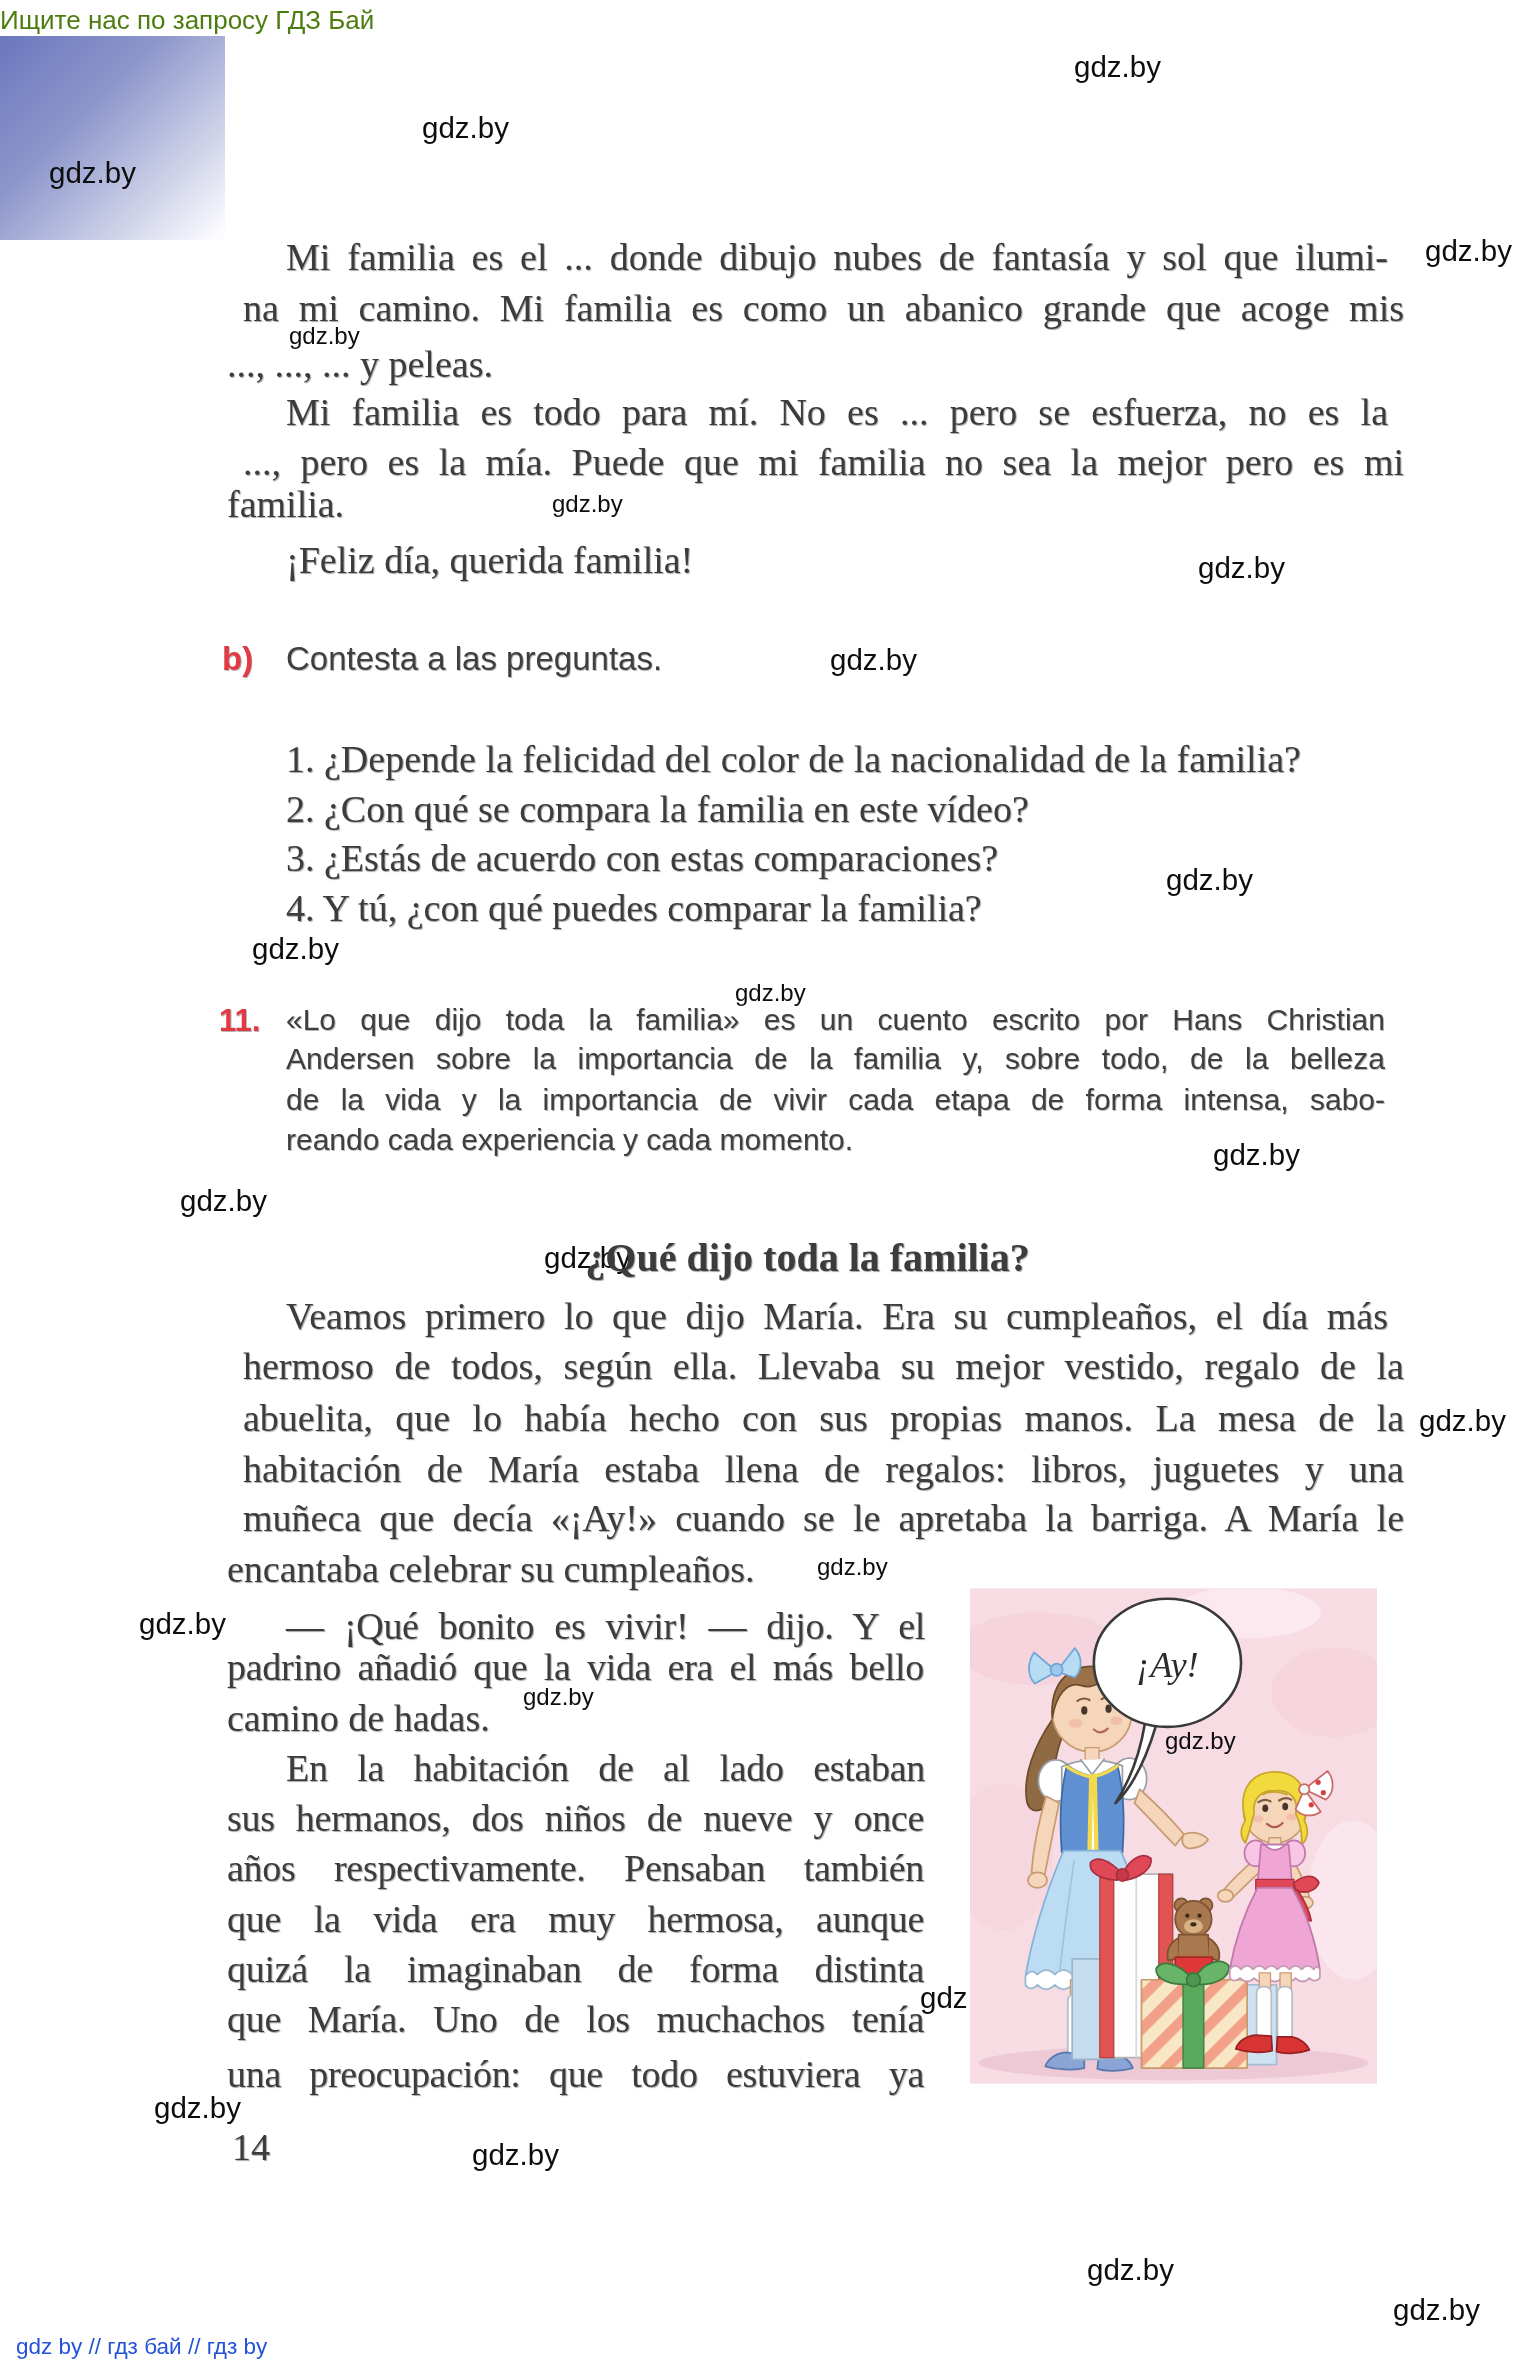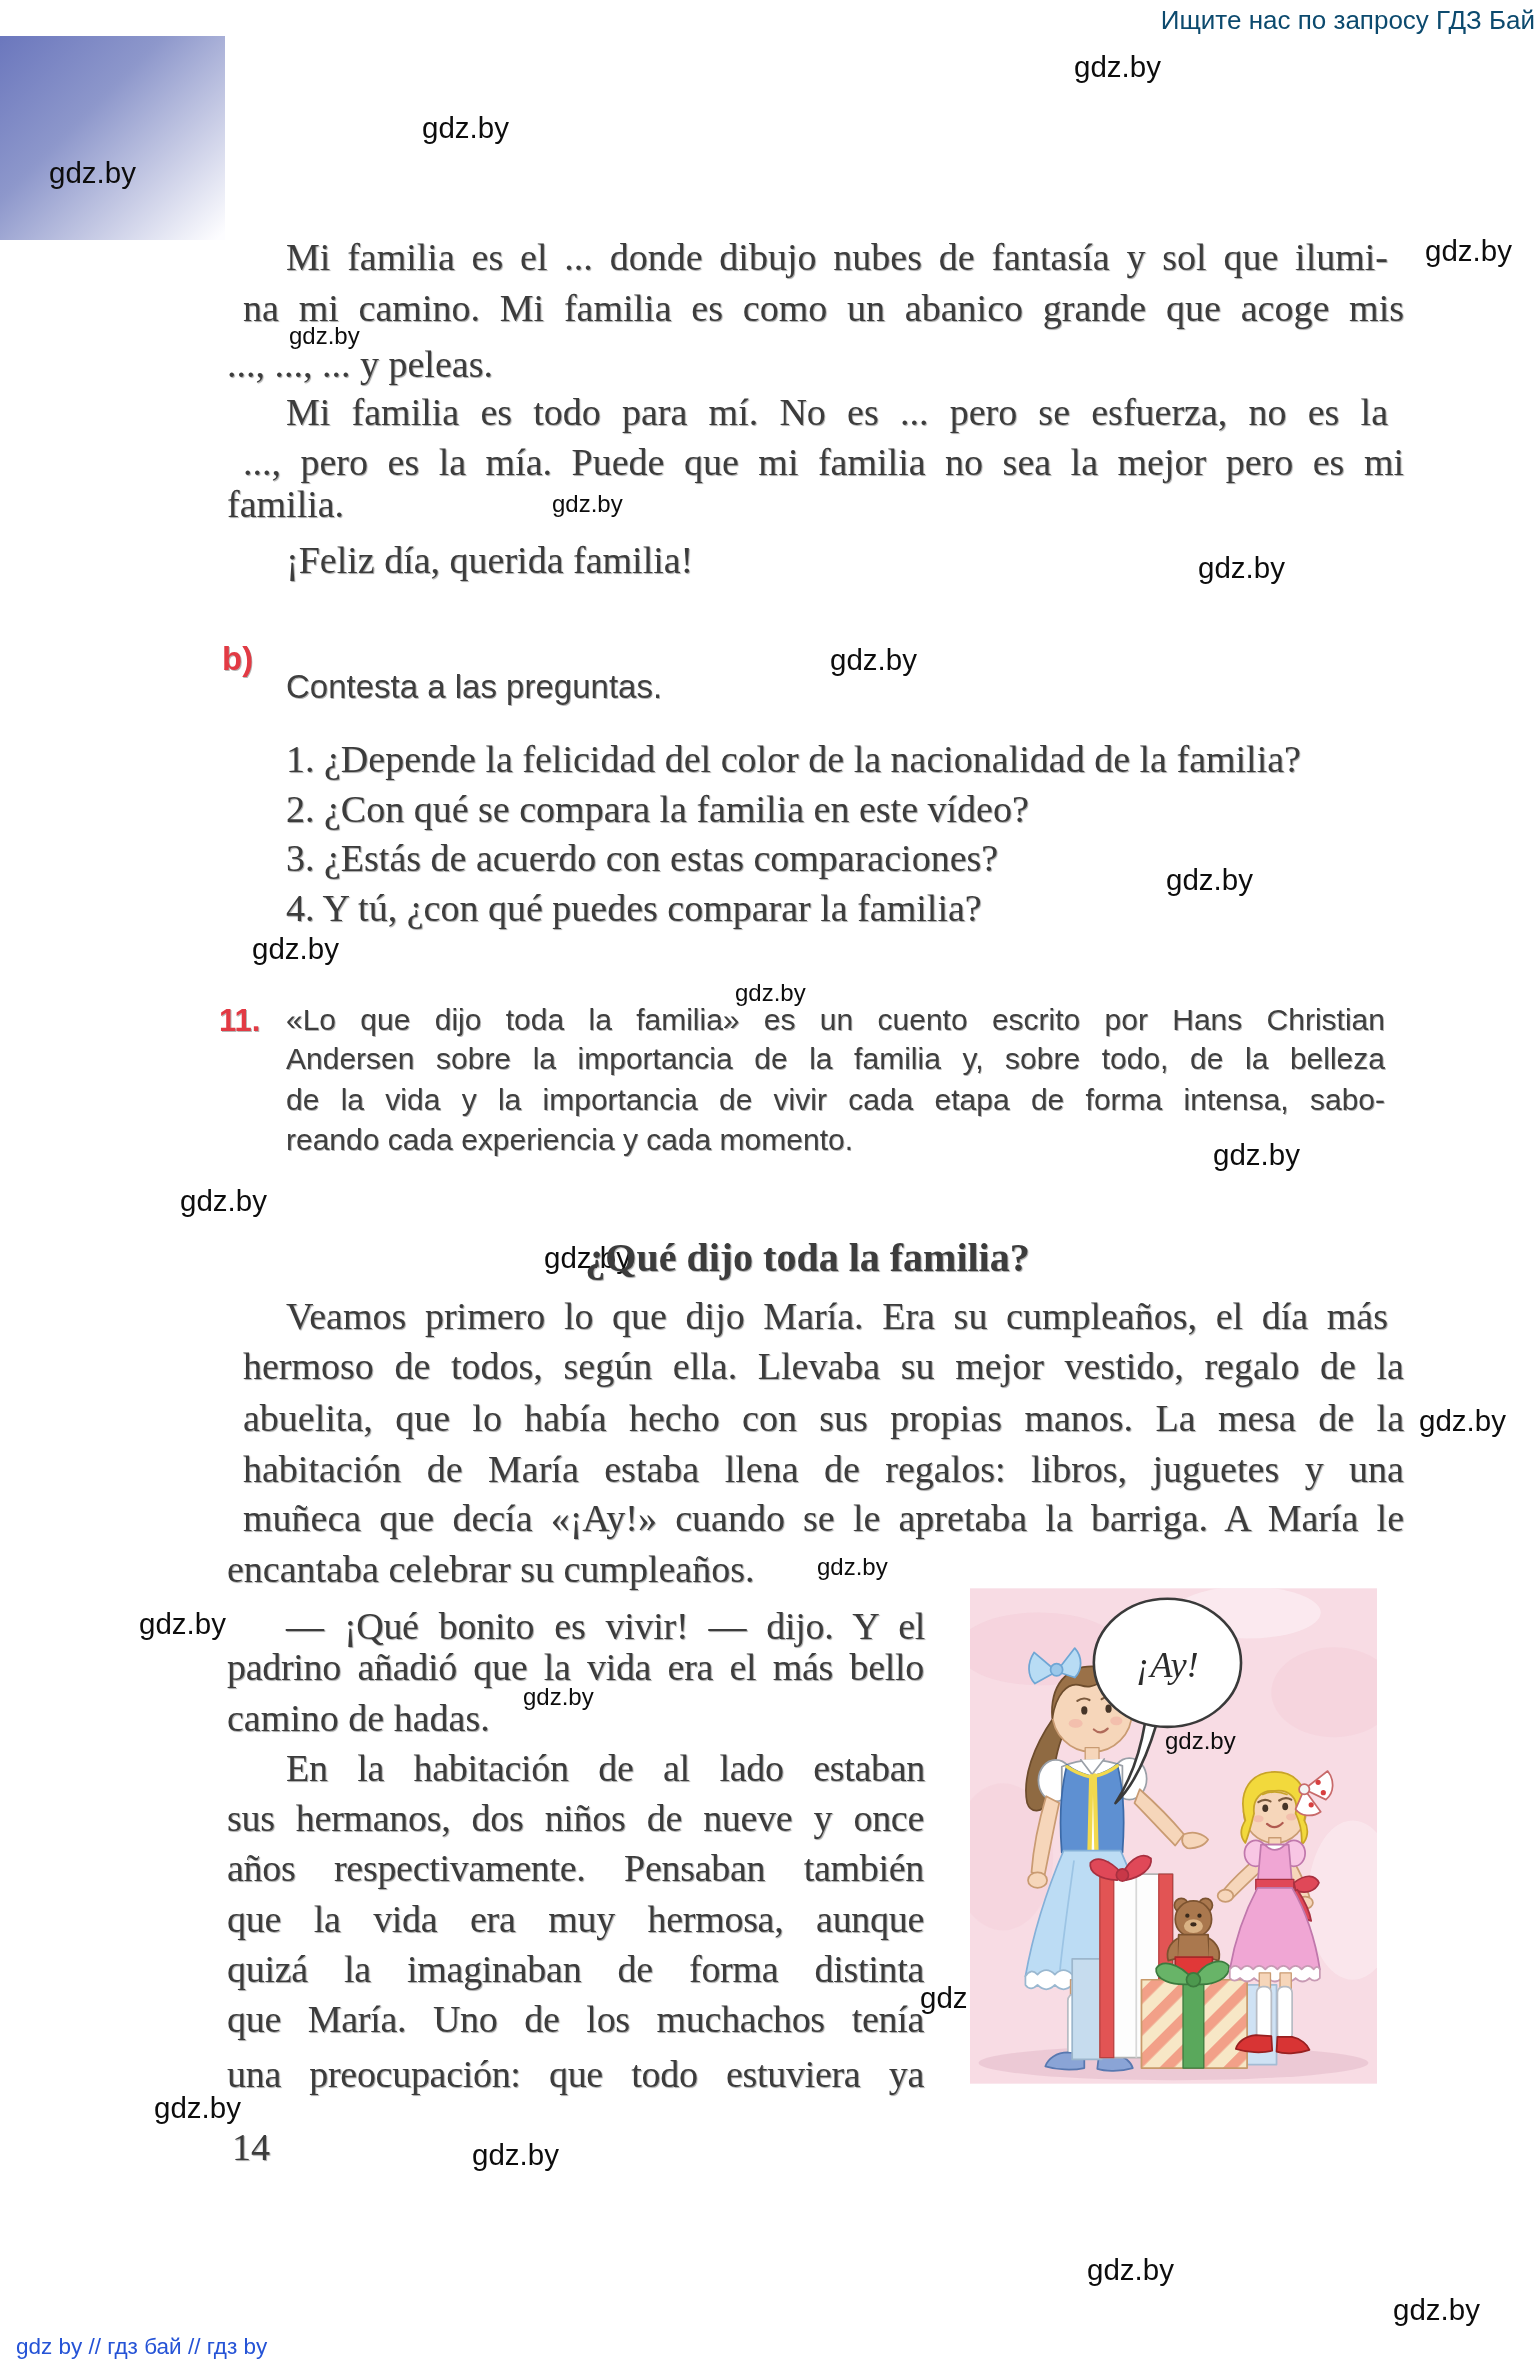--- a/index.html
+++ b/index.html
@@ -17,26 +17,26 @@
          text-shadow:1px 1.4px 0.9px rgba(95,95,95,.55);}
   .sans{font-family:"Liberation Sans",sans-serif;font-size:30px;color:#3f3f3f;
         text-shadow:0.9px 1px 0.4px rgba(110,110,110,.5);}
   .ln{position:absolute;line-height:1.22;}
   .jw {left:227px;width:1161px;text-align:justify;text-align-last:justify;margin-left:16px;}
   .jwi{left:286px;width:1102px;text-align:justify;text-align-last:justify;}
   .jn {left:227px;width:697px;text-align:justify;text-align-last:justify;letter-spacing:-0.3px;}
   .jni{left:286px;width:639px;text-align:justify;text-align-last:justify;letter-spacing:-0.3px;}
   .nat{white-space:nowrap;}
   .red{color:#e23a44;font-weight:bold;}
-  #promo{position:absolute;left:0;top:5.2px;width:1535px;text-align:right;
-         font-family:"Liberation Sans",sans-serif;font-size:26px;color:#0c4a6e;}
+  #promo{position:absolute;left:0;top:5.2px;width:1535px;text-align:left;
+         font-family:"Liberation Sans",sans-serif;font-size:26px;color:#4d7c0f;}
   #heading{position:absolute;left:227px;top:1234px;width:1161px;text-align:center;
            font-weight:bold;font-size:40px;}
   #tbmark{left:222px;top:639px;font-size:33px;}
-  #tbtitle{left:286px;top:639px;font-size:33px;margin-top:28px;}
+  #tbtitle{left:286px;top:639px;font-size:33px;}
   #t11mark{left:219px;top:1002px;font-size:31px;}
   #pagenum{left:232px;top:2124px;font-size:38px;}
   #copyr{position:absolute;left:227px;top:2171px;width:1080px;text-align:center;
          font-family:"Liberation Sans",sans-serif;font-size:41px;color:#f494c9;}
   #links{position:absolute;left:0;top:2334px;width:1535px;text-align:left;
          font-family:"Liberation Sans",sans-serif;font-size:22.5px;color:#2553d6;padding-left:16px;}
   #illu{position:absolute;left:970px;top:1588px;width:407px;height:496px;}
 </style>
 </head>
 <body>

